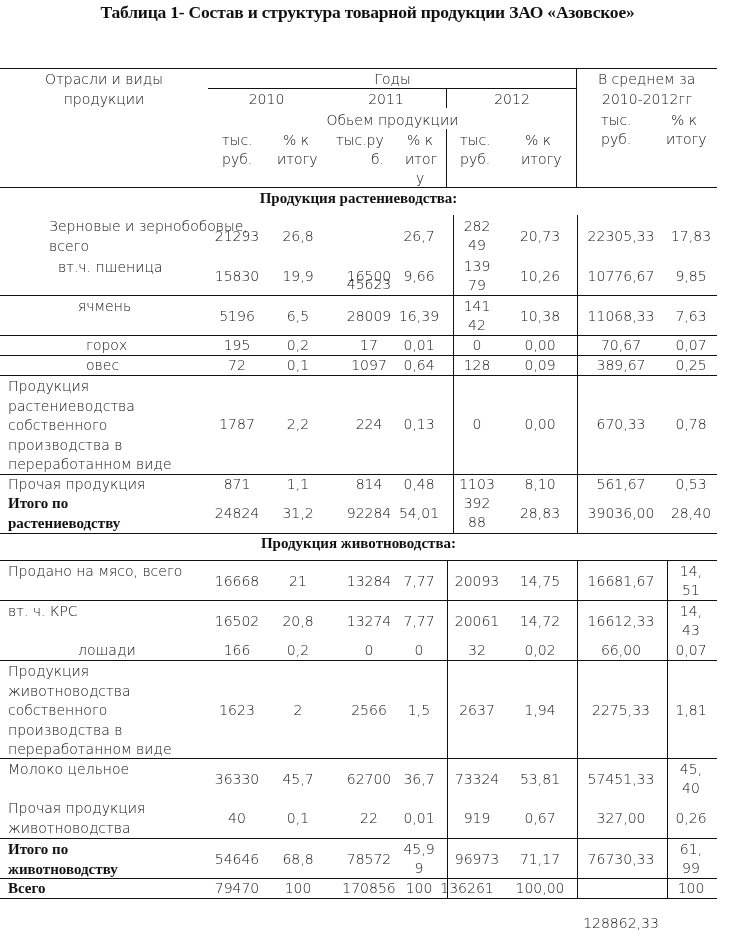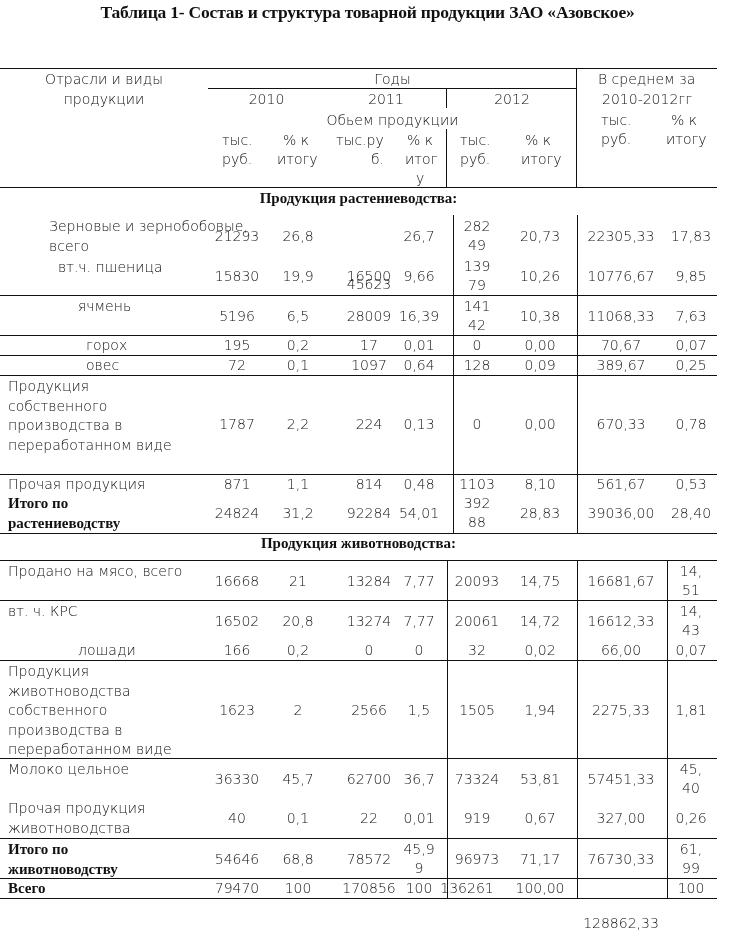--- a/index.html
+++ b/index.html
@@ -145,20 +145,21 @@
       <div class="t c" style="left:319px;width:100px;top:356px;">1097</div>
       <div class="t c" style="left:369px;width:100px;top:356px;">0,64</div>
       <div class="t c" style="left:427px;width:100px;top:356px;">128</div>
       <div class="t c" style="left:490px;width:100px;top:356px;">0,09</div>
       <div class="t c" style="left:571px;width:100px;top:356px;">389,67</div>
       <div class="t c" style="left:641px;width:100px;top:356px;">0,25</div>
     </div>
     <div>
       <div class="lbl" style="left:8px;top:377px;">
         <div>Продукция</div>
+        <div>растениеводства</div>
         <div>собственного</div>
         <div>производства в</div>
         <div>переработанном виде</div>
       </div>
       <div class="t c" style="left:187px;width:100px;top:415px;">1787</div>
       <div class="t c" style="left:248px;width:100px;top:415px;">2,2</div>
       <div class="t c" style="left:319px;width:100px;top:415px;">224</div>
       <div class="t c" style="left:369px;width:100px;top:415px;">0,13</div>
       <div class="t c" style="left:427px;width:100px;top:415px;">0</div>
       <div class="t c" style="left:490px;width:100px;top:415px;">0,00</div>
@@ -236,21 +237,21 @@
         <div>Продукция</div>
         <div>животноводства</div>
         <div>собственного</div>
         <div>производства в</div>
         <div>переработанном виде</div>
       </div>
       <div class="t c" style="left:187px;width:100px;top:701px;">1623</div>
       <div class="t c" style="left:248px;width:100px;top:701px;">2</div>
       <div class="t c" style="left:319px;width:100px;top:701px;">2566</div>
       <div class="t c" style="left:369px;width:100px;top:701px;">1,5</div>
-      <div class="t c" style="left:427px;width:100px;top:701px;">1505</div>
+      <div class="t c" style="left:427px;width:100px;top:701px;">2637</div>
       <div class="t c" style="left:490px;width:100px;top:701px;">1,94</div>
       <div class="t c" style="left:571px;width:100px;top:701px;">2275,33</div>
       <div class="t c" style="left:641px;width:100px;top:701px;">1,81</div>
     </div>
     <div>
       <div class="lbl" style="left:8px;top:760px;">
         <div>Молоко цельное</div>
       </div>
       <div class="t c" style="left:187px;width:100px;top:770px;">36330</div>
       <div class="t c" style="left:248px;width:100px;top:770px;">45,7</div>

